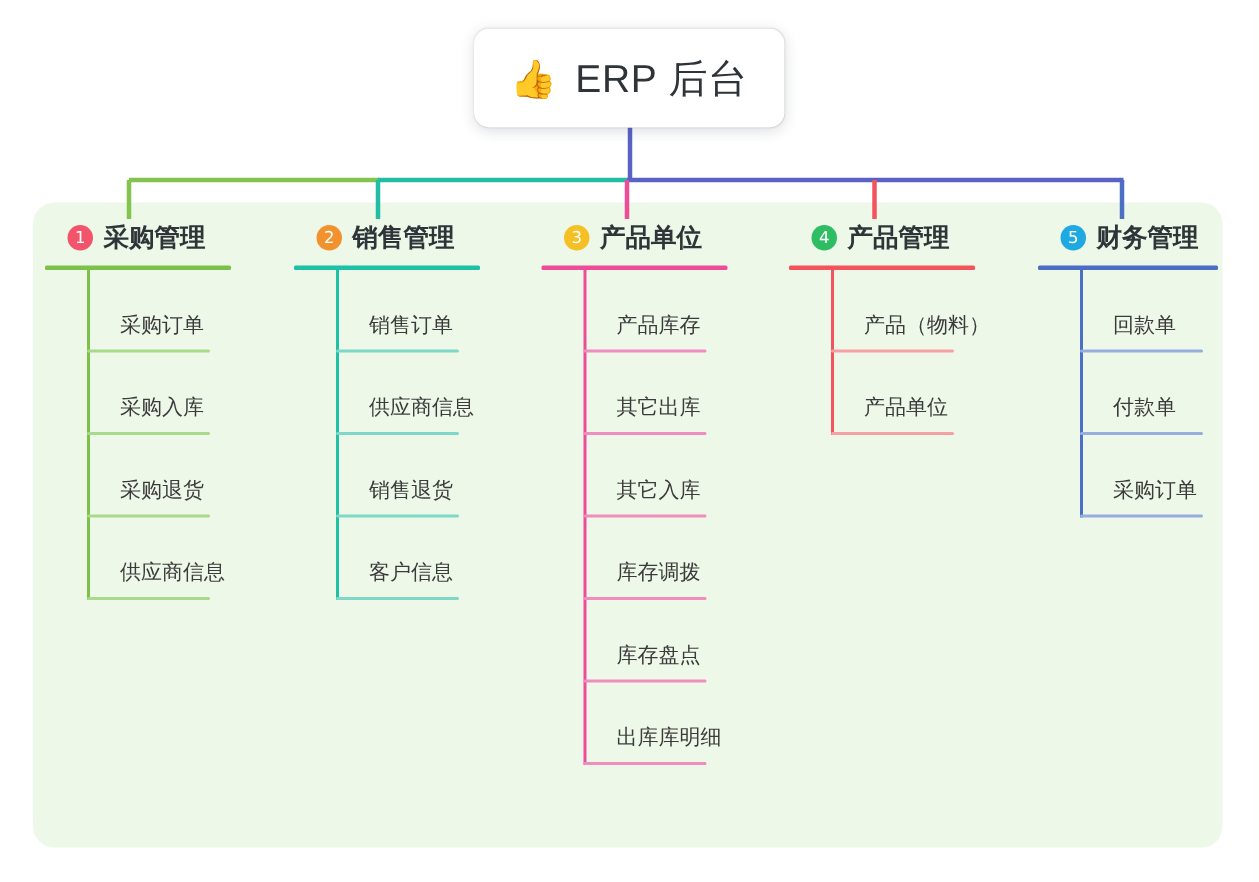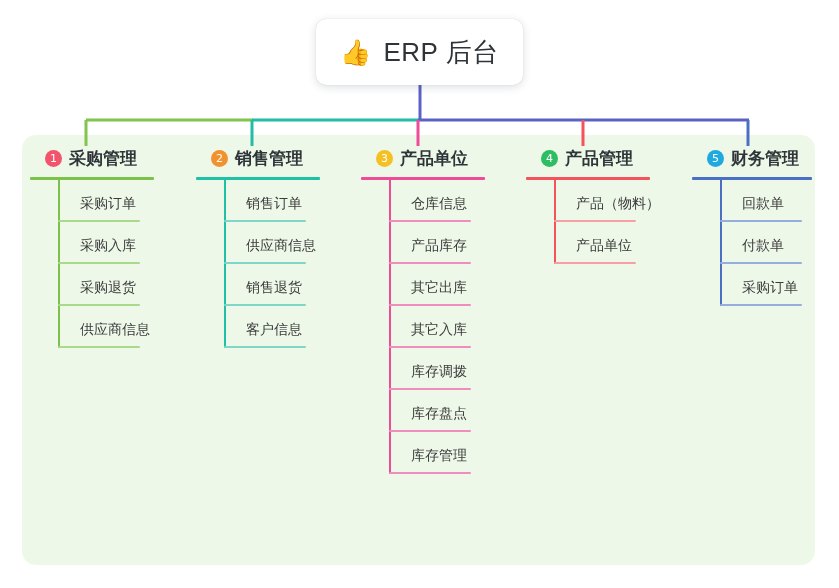--- a/index.html
+++ b/index.html
@@ -107,21 +107,21 @@
   }
   .spine {
     position: absolute;
     left: 28px;
     top: 0;
     bottom: 0;
     width: 2px;
   }
   .leaf {
     position: relative;
-    height: 42px;
+    height: 55px;
     box-sizing: border-box;
   }
   .leaf-text {
     position: absolute;
     left: 50px;
     bottom: 9px;
     font-size: 14px;
     color: #3b3b3b;
     white-space: nowrap;
   }
@@ -216,45 +216,41 @@
     </div>
     <div class="column" style="left: 361px;">
       <div class="col-header">
         <span class="badge" style="background: rgb(245, 192, 36);">3</span>
         <span class="col-title">产品单位</span>
       </div>
       <div class="col-rule" style="background: rgb(238, 75, 153); width: 124px;"></div>
       <div class="leaves">
         <div class="spine" style="background: rgb(238, 75, 153);"></div>
         <div class="leaf">
-          <span class="leaf-text">仓库信息</span>
-          <div class="leaf-rule" style="background: rgb(241, 140, 190);"></div>
-        </div>
-        <div class="leaf">
           <span class="leaf-text">产品库存</span>
           <div class="leaf-rule" style="background: rgb(241, 140, 190);"></div>
         </div>
         <div class="leaf">
           <span class="leaf-text">其它出库</span>
           <div class="leaf-rule" style="background: rgb(241, 140, 190);"></div>
         </div>
         <div class="leaf">
           <span class="leaf-text">其它入库</span>
           <div class="leaf-rule" style="background: rgb(241, 140, 190);"></div>
         </div>
         <div class="leaf">
           <span class="leaf-text">库存调拨</span>
           <div class="leaf-rule" style="background: rgb(241, 140, 190);"></div>
         </div>
         <div class="leaf">
           <span class="leaf-text">库存盘点</span>
           <div class="leaf-rule" style="background: rgb(241, 140, 190);"></div>
         </div>
         <div class="leaf">
-          <span class="leaf-text">库存管理</span>
+          <span class="leaf-text">出库库明细</span>
           <div class="leaf-rule" style="background: rgb(241, 140, 190);"></div>
         </div>
       </div>
     </div>
     <div class="column" style="left: 526px;">
       <div class="col-header">
         <span class="badge" style="background: rgb(46, 189, 98);">4</span>
         <span class="col-title">产品管理</span>
       </div>
       <div class="col-rule" style="background: rgb(244, 82, 92); width: 124px;"></div>

